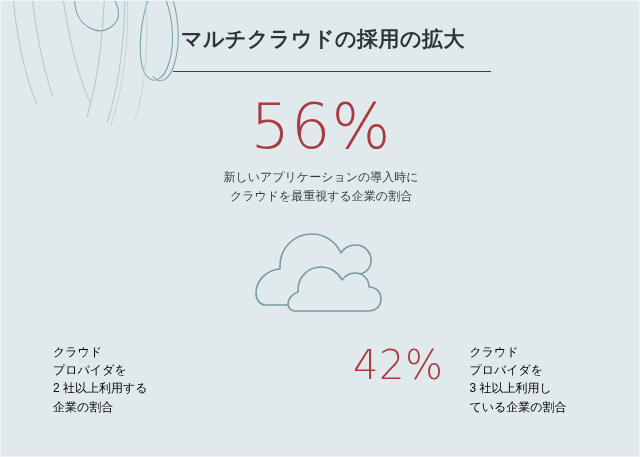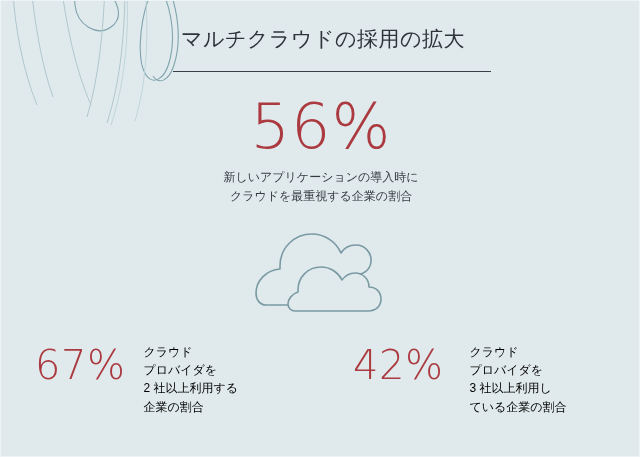--- a/index.html
+++ b/index.html
@@ -26,21 +26,21 @@
     height: 140px;
     pointer-events: none;
   }
 
   
   .title {
     position: absolute;
     left: 180px;
     top: 24px;
     font-size: 21px;
-    font-weight: normal;
+    font-weight: bold;
     color: #2f343a;
     letter-spacing: 0.5px;
     white-space: nowrap;
   }
   .title-rule {
     position: absolute;
     left: 172px;
     top: 70px;
     width: 318px;
     height: 0;
@@ -145,21 +145,20 @@
              C 106 16 100 19 97 24 C 92 13 81 5 68 5
              C 50 5 36 19 36 37 C 36 38 36 39 36 40
              C 22 41 12 52 12 64 C 12 71 16 76 22 76 Z" fill="none" stroke="#7a9aa3" stroke-width="1.6" stroke-linejoin="round"></path>
     <path d="M 70 82 L 124 82 C 132 82 137 77 137 70 C 137 63 132 58 125 58
              C 125 50 119 44 111 44 C 106 44 101 47 98 51
              C 94 43 86 38 77 38 C 64 38 54 48 54 61 C 54 62 54 63 54 63
              C 48 65 44 70 44 75 C 44 79 47 82 51 82 Z" fill="#e0eaec" stroke="#7a9aa3" stroke-width="1.6" stroke-linejoin="round"></path>
   </svg>
 
   <div class="stat left">
-    <div class="stat-value">67%</div>
     <div class="stat-caption">クラウド
 プロバイダを
 2 社以上利用する
 企業の割合</div>
   </div>
 
   <div class="stat right">
     <div class="stat-value">42%</div>
     <div class="stat-caption">クラウド
 プロバイダを

